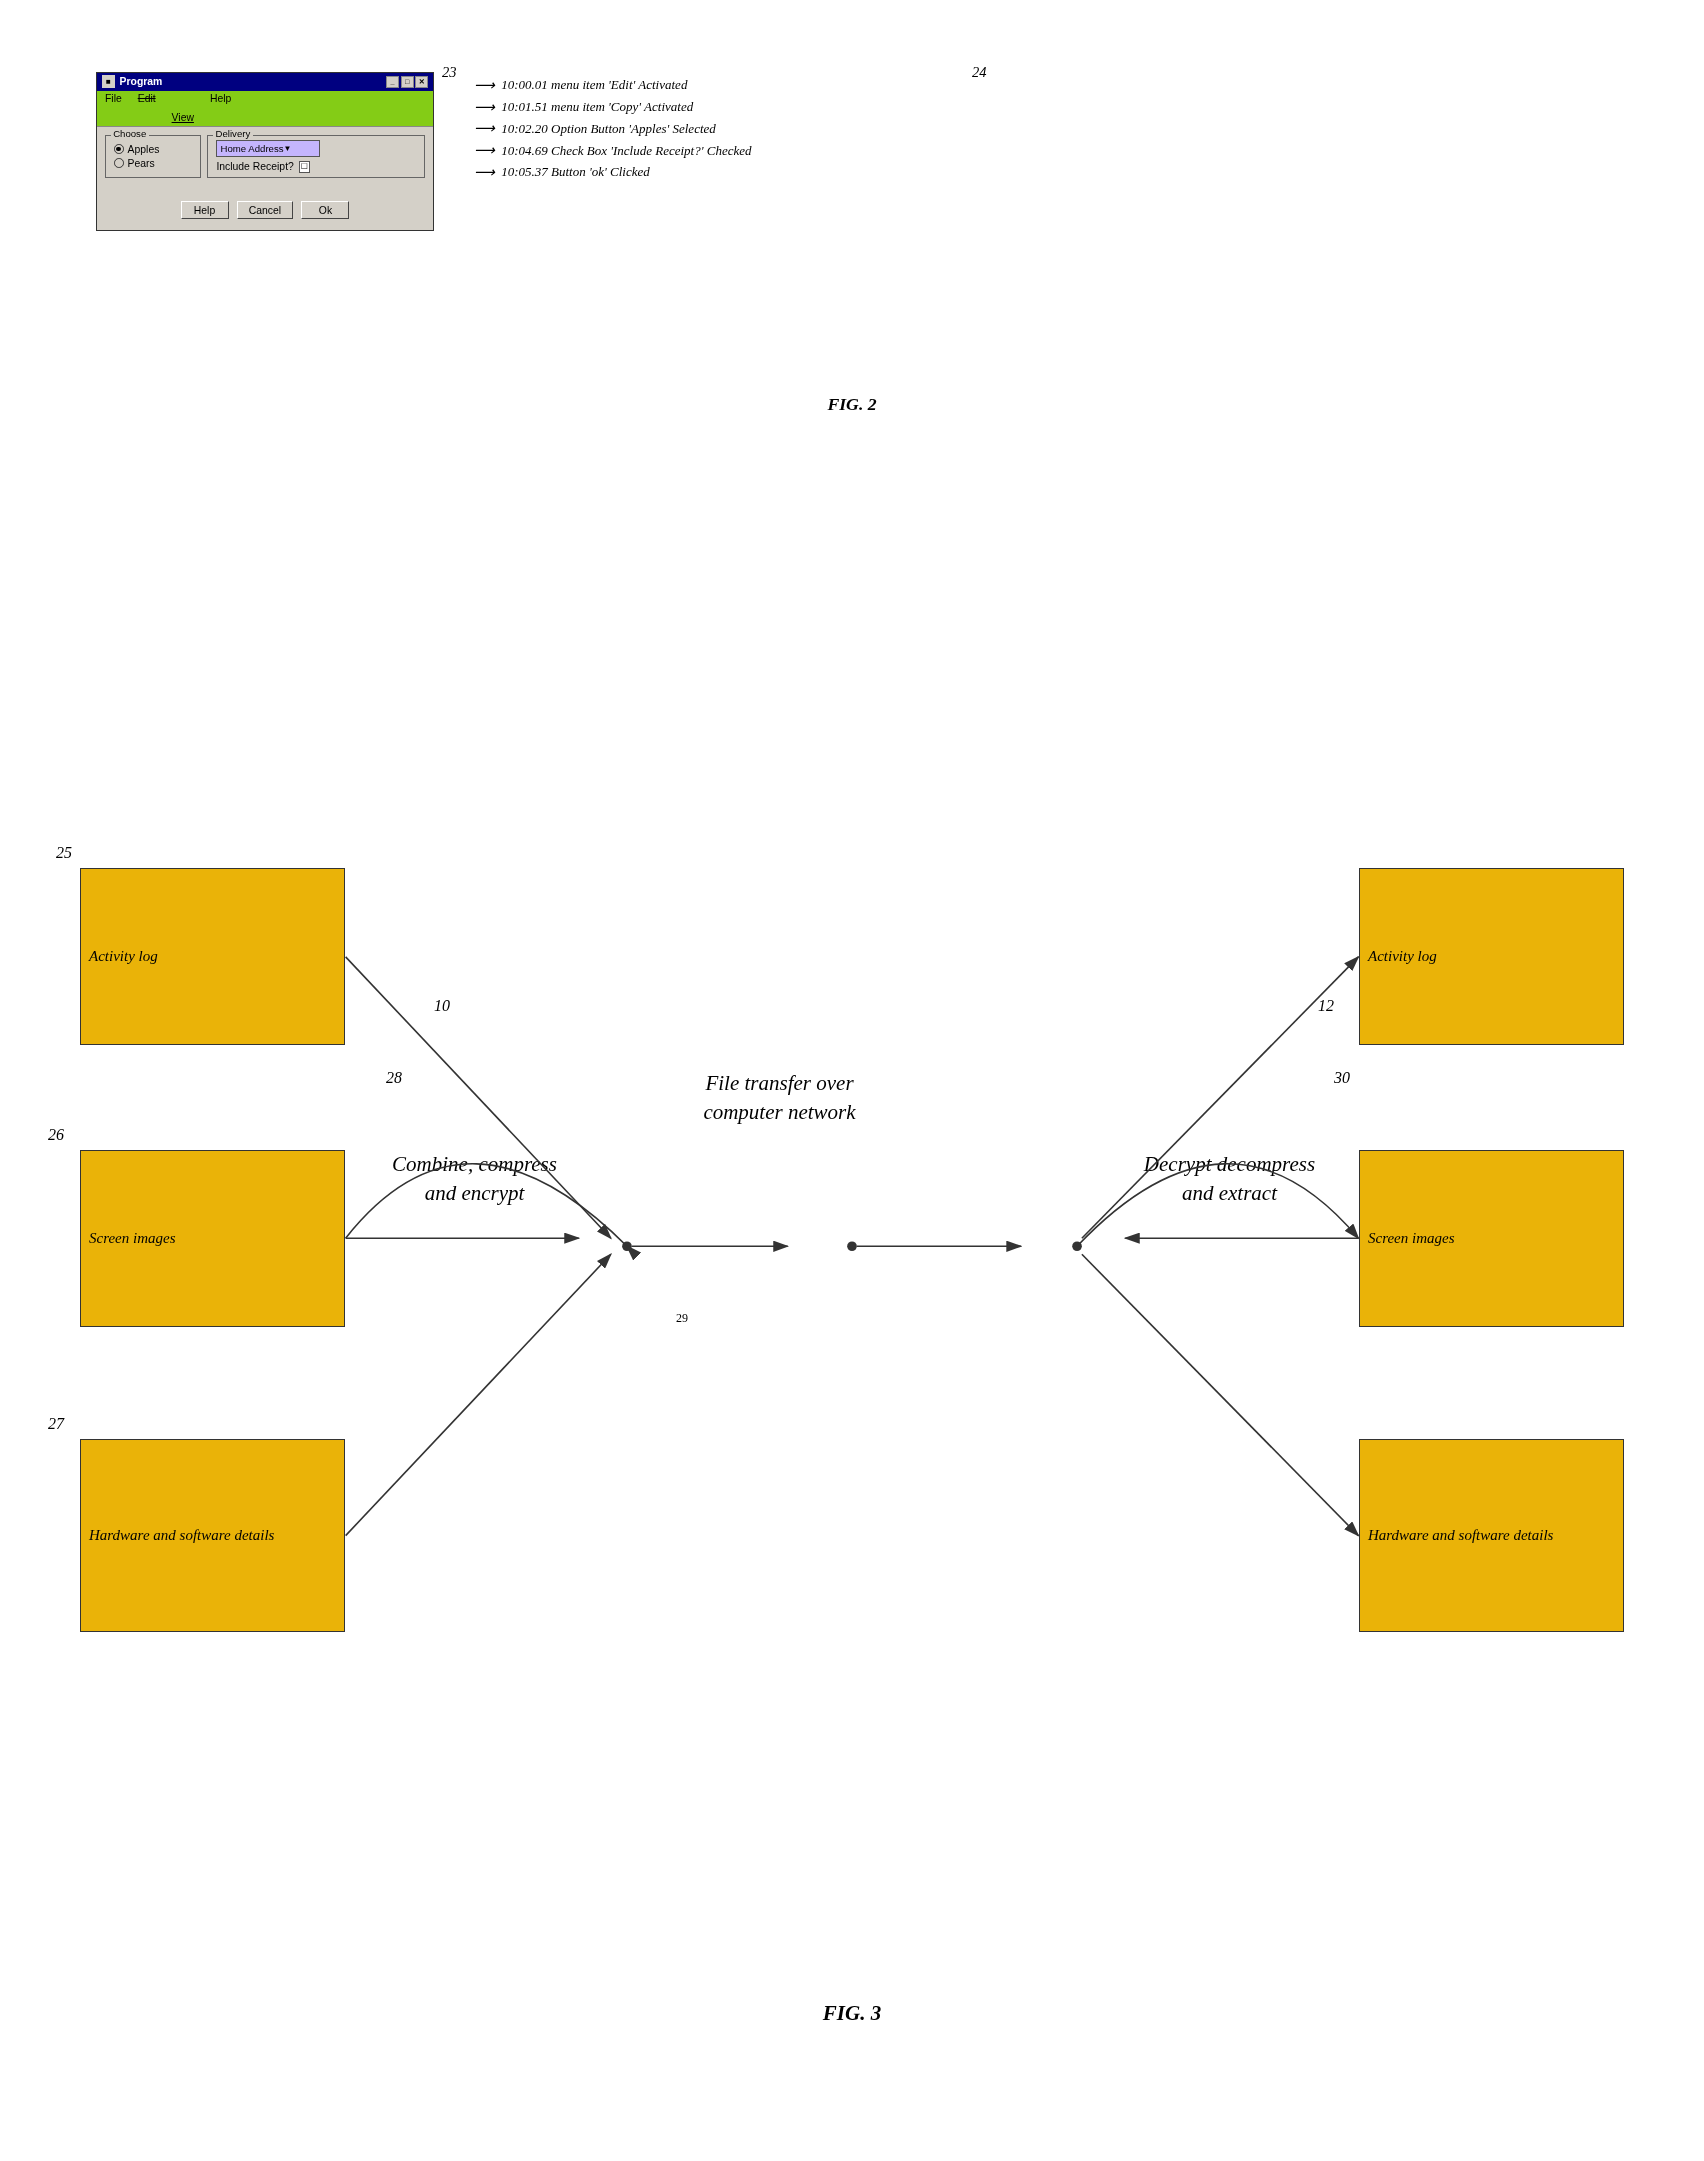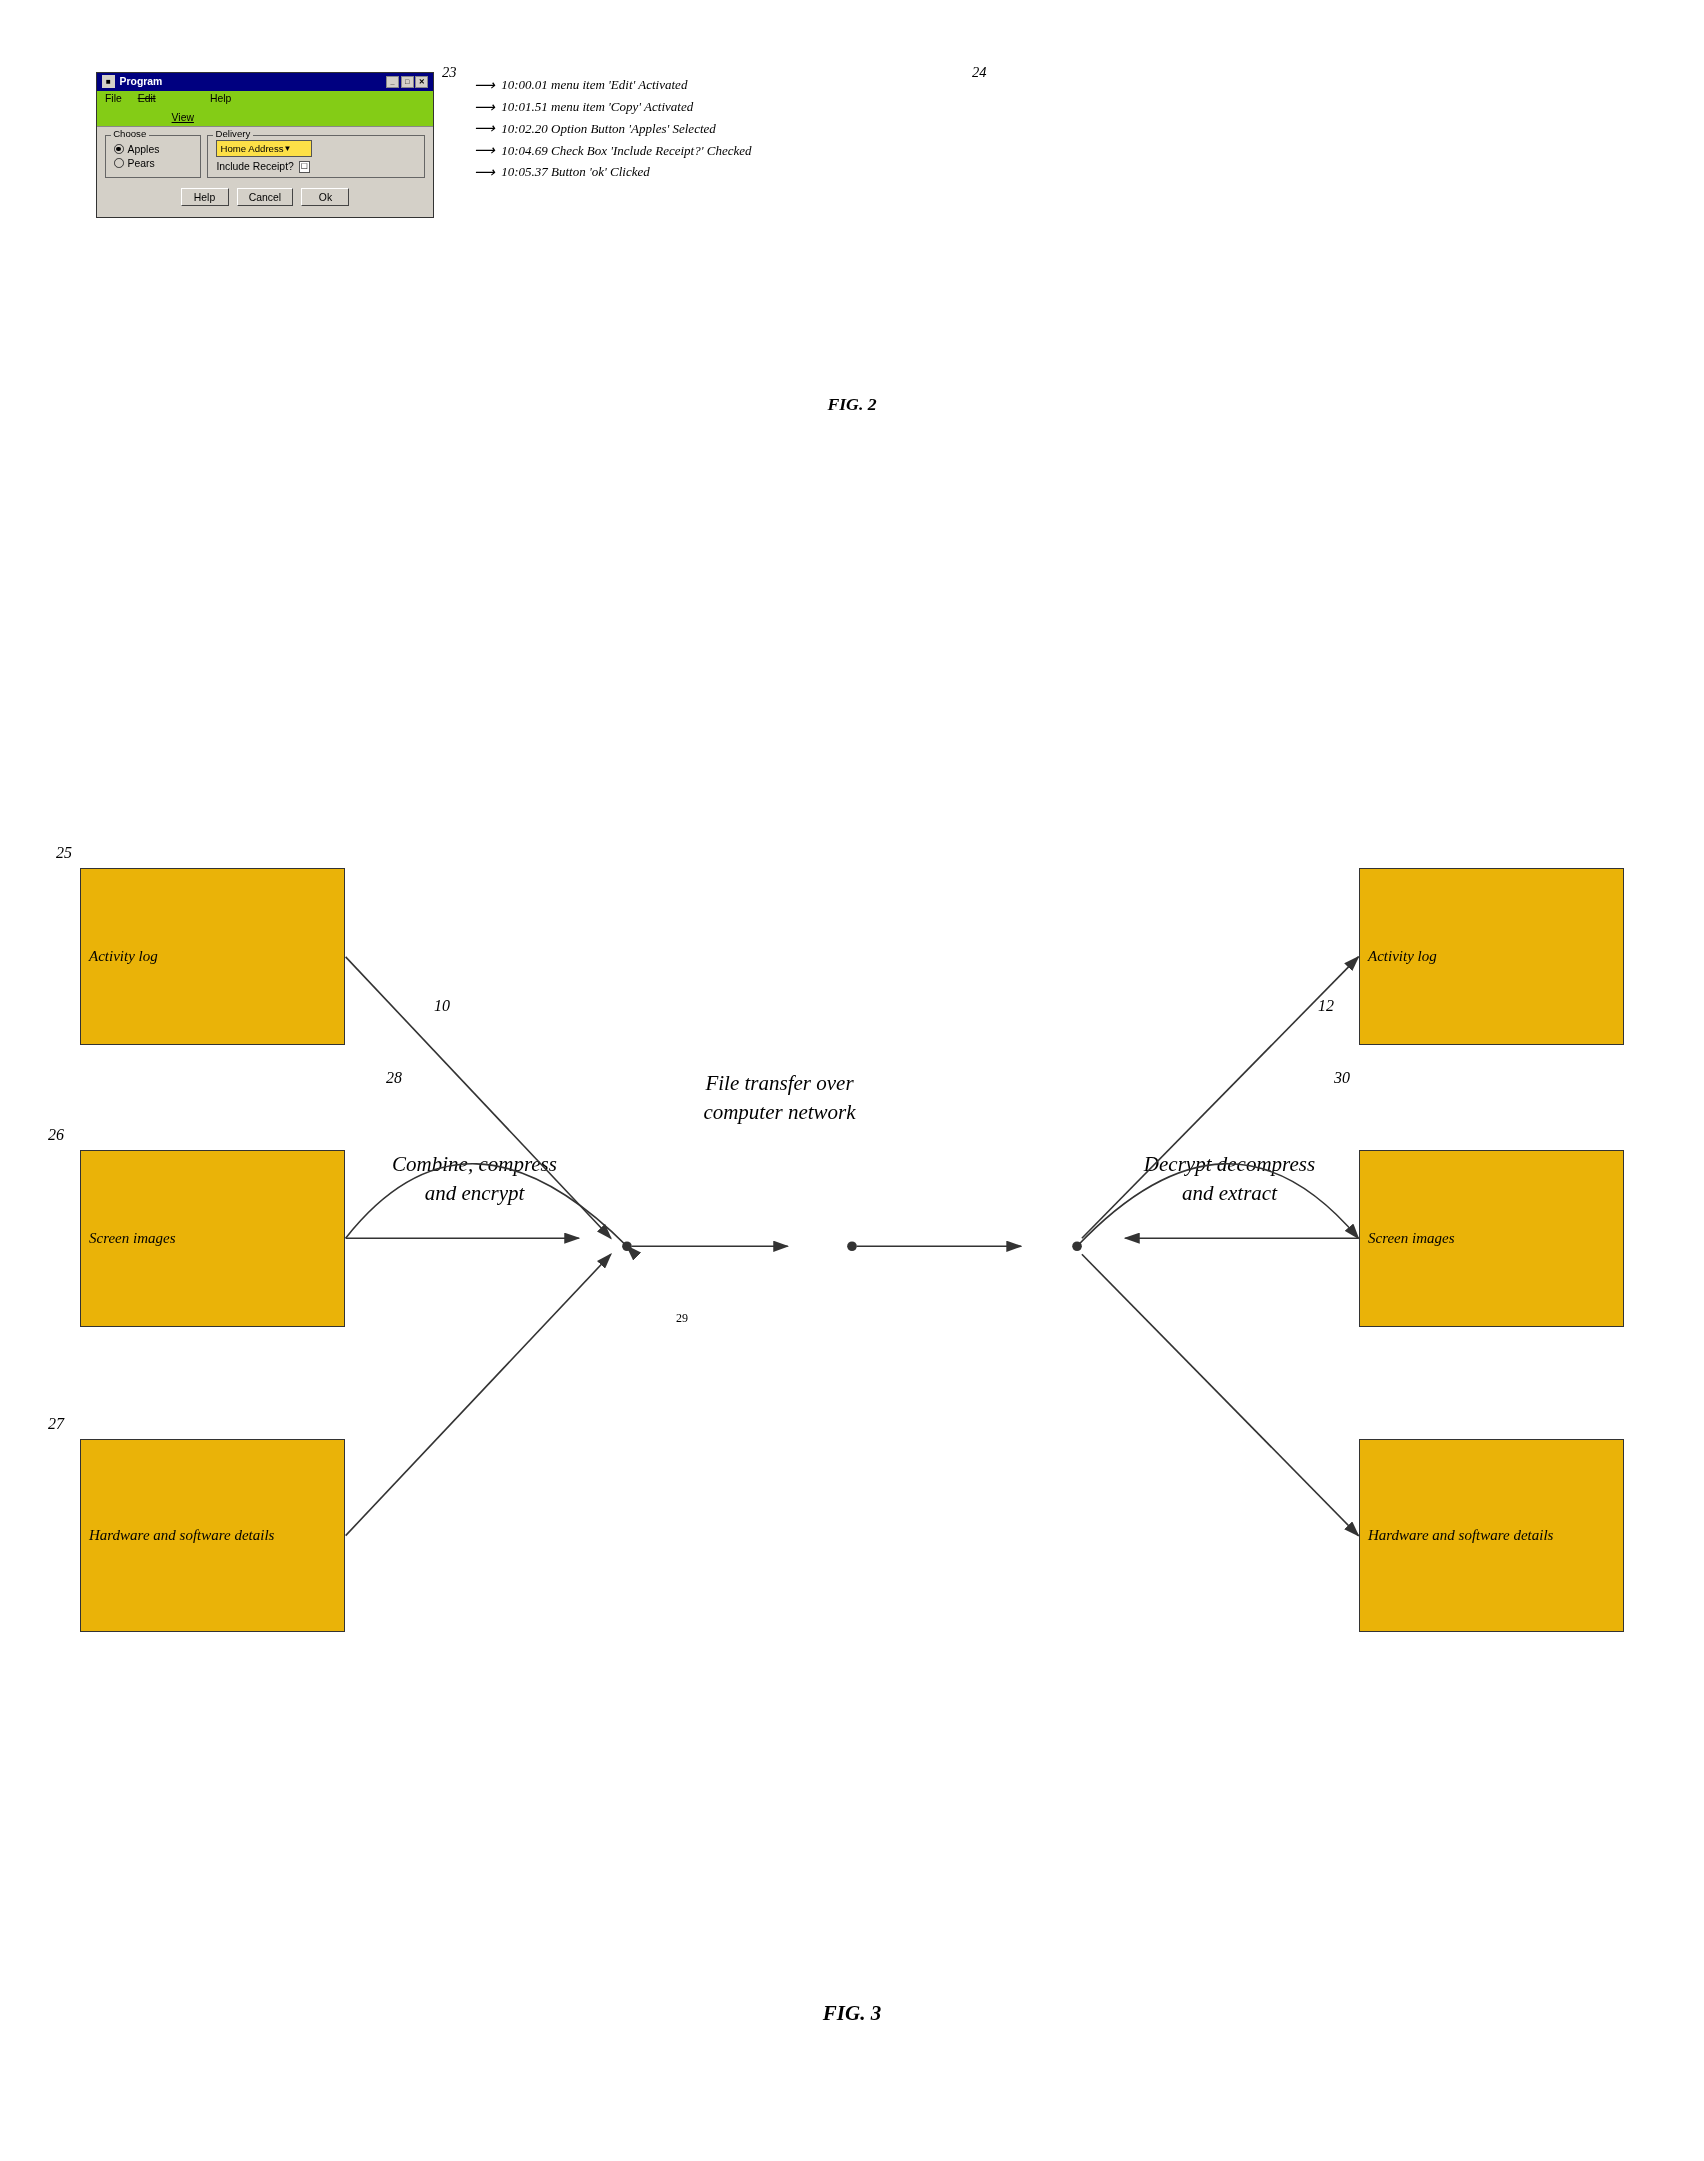--- a/index.html
+++ b/index.html
@@ -97,21 +97,21 @@
     }
 
     .window-body {
       padding: 8px;
       background: #d4d0c8;
     }
 
     .form-row {
       display: flex;
       gap: 6.4px;
-      margin-bottom: 5px;
+      margin-bottom: 18px;
     }
 
     .group-box {
       border: 0.8px solid #666;
       padding: 4.8px 8px;
       position: relative;
       font-size: 10.4px;
     }
 
     .group-box-label {
@@ -155,24 +155,24 @@
     .dropdown-row {
       display: flex;
       align-items: center;
       margin-bottom: 4.8px;
     }
 
     .dropdown-btn {
       display: flex;
       align-items: center;
       border: 0.8px solid #555;
-      background: #fde047;
+      background: #c4b5fd;
       padding: 1.6px 3.2px;
       font-size: 9.6px;
-      width: 96px;
+      width: 104px;
       justify-content: flex-start;
     }
 
     .dropdown-arrow {
       font-size: 8px;
     }
 
     .checkbox-row {
       display: flex;
       align-items: center;

